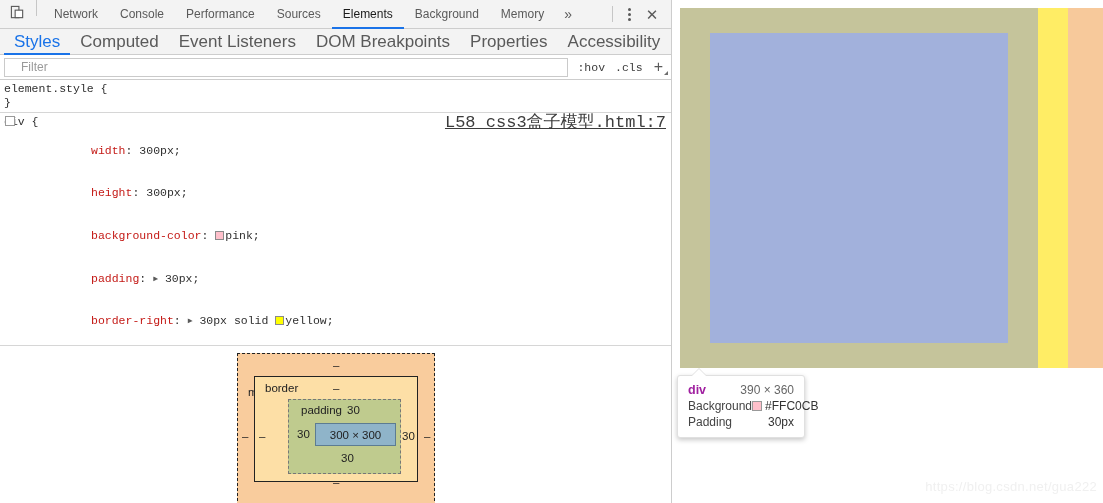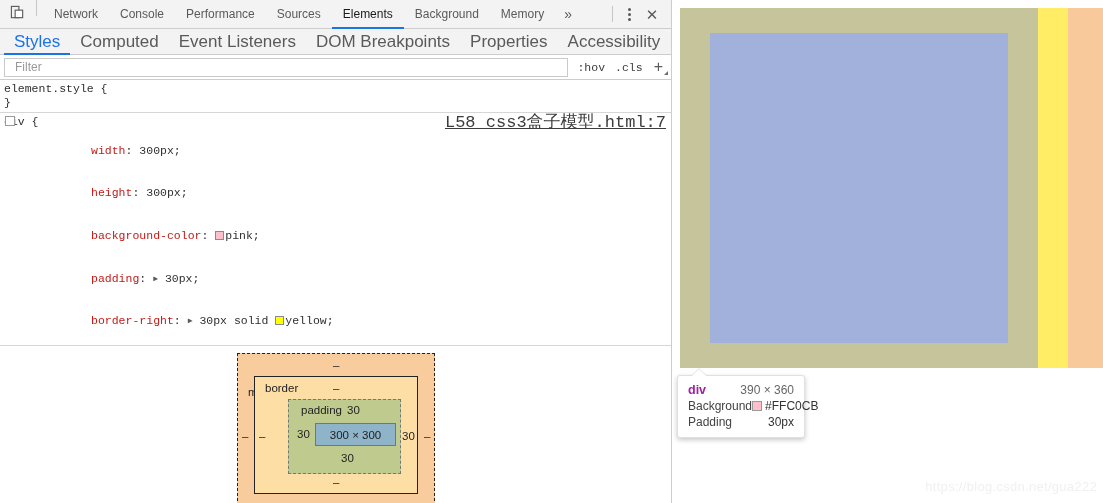--- a/index.html
+++ b/index.html
@@ -58,21 +58,21 @@
   .subtab.active { color:#1a73e8; border-bottom-color:#1a73e8; }
 
   
   .filterrow {
     height: 25px; min-height: 25px; display:flex; align-items:center;
     border-bottom: 1px solid #cdcdcd; background:#fff;
   }
   .filter-input {
     flex: 1; height: 19px; margin: 0 4px 0 4px;
     border: 1px solid #cacaca; background:#fff;
-    font-size: 12px; color:#8b5cf6; padding: 0 10px;
+    font-size: 12px; color:#8b5cf6; padding: 0 16px;
     font-family: "Liberation Sans", sans-serif; outline: none;
   }
   .filter-input::placeholder { color: #9a9a9a; }
   .hov-btn, .cls-btn {
     font-family: "Liberation Mono", monospace; font-size: 11.5px;
     color: #3c3c3c; padding: 0 5px; cursor: pointer;
   }
   .plus-btn { position:relative; font-size: 16px; color:#5a5a5a; padding: 0 8px 0 6px; cursor:pointer; line-height: 14px; }
   .plus-btn .corner { position:absolute; right:3px; bottom:-1px; width:0;height:0;
       border-left:4px solid transparent; border-bottom:4px solid #6e6e6e; }
@@ -111,21 +111,21 @@
   
   .metrics-pane { flex: 1; background:#fff; position: relative; border-top: 1px solid #d6d6d6; }
   .bm-margin {
     position: absolute; left: 237px; top: 7px;
     width: 198px; height: 163px;
     background: #f9cc9d; border: 1px dashed #222;
     box-sizing: border-box;
   }
   .bm-label { position:absolute; font-size: 11.5px; color:#222; }
   .bm-border {
-    position:absolute; left: 16px; top: 22px; width: 164px; height: 118px;
+    position:absolute; left: 16px; top: 22px; width: 164px; height: 106px;
     background: #fddfa6; border: 1px solid #222; box-sizing:border-box;
   }
   .bm-padding {
     position:absolute; left: 33px; top: 22px; width: 113px; height: 75px;
     background: #bfcb8e; border: 1px dashed #777; box-sizing:border-box;
   }
   .bm-content {
     position:absolute; left: 26px; top: 23px; width: 81px; height: 23px;
     background: #8fb4c9; border: 1px solid #5c7c92; box-sizing: border-box;
     display:flex; align-items:center; justify-content:center;

